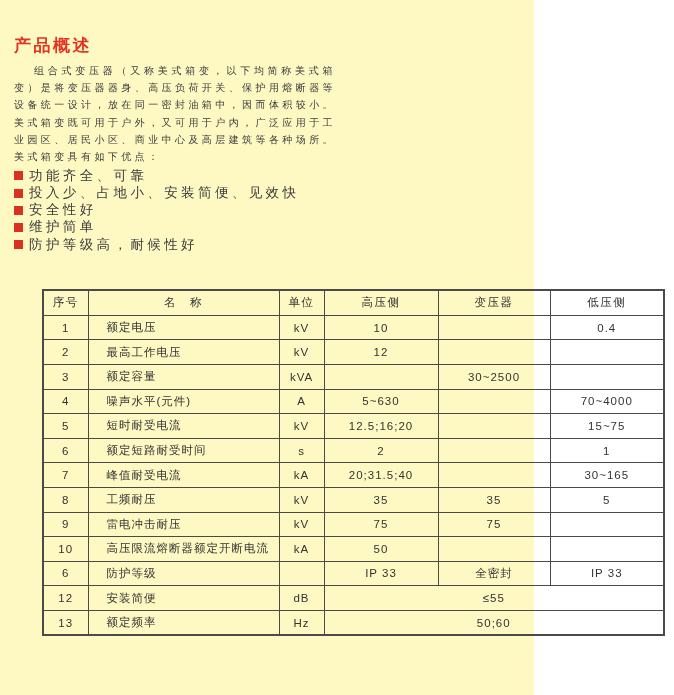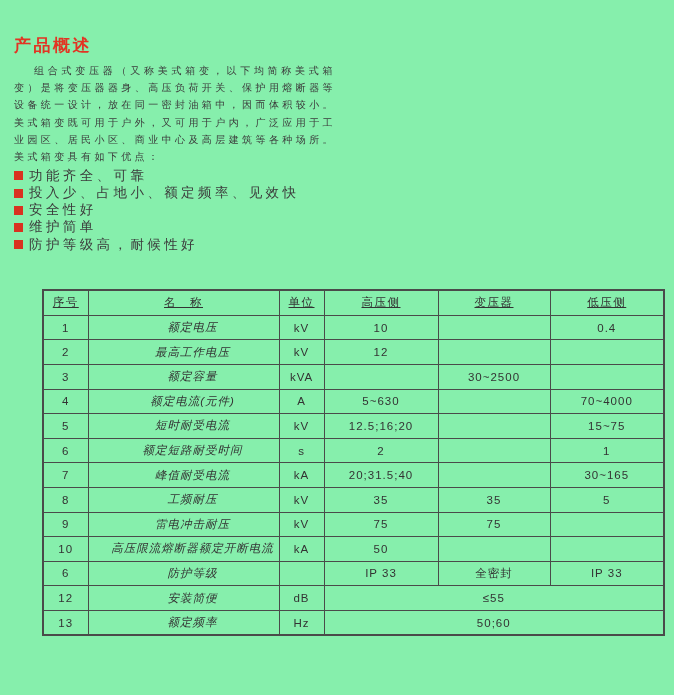--- a/index.html
+++ b/index.html
@@ -9,23 +9,23 @@
   }
   body {
     width: 674px;
     height: 695px;
     font-family: "Liberation Sans", sans-serif;
     color: #3b3b3b;
     overflow: hidden;
   }
   .page {
     position: relative;
-    width: 674px;
+    width: 534px;
     height: 695px;
-    background: #86efac;
+    background: #fef9c3;
   }
   .red-heading {
     margin: 0;
     color: #e23423;
     font-size: 17px;
     font-weight: 700;
     letter-spacing: 2.5px;
     line-height: 20px;
   }
   .overview {
@@ -81,44 +81,42 @@
     vertical-align: middle;
     font-size: 11.5px;
     font-weight: 400;
     color: #333333;
     letter-spacing: 1px;
     overflow: hidden;
     white-space: nowrap;
   }
   .params-table th {
     letter-spacing: 1.5px;
-    text-decoration: underline;
   }
   .params-table td.name-cell {
-    text-align: center;
+    text-align: left;
     padding-left: 18px;
-    font-style: italic;
   }
 </style>
 </head>
 <body>
 
 <div class="page">
 
   <section class="overview">
     <h1 class="red-heading">产品概述</h1>
     <p class="para">组合式变压器（又称美式箱变，以下均简称美式箱变）是将变压器器身、高压负荷开关、保护用熔断器等设备统一设计，放在同一密封油箱中，因而体积较小。美式箱变既可用于户外，又可用于户内，广泛应用于工业园区、居民小区、商业中心及高层建筑等各种场所。美式箱变具有如下优点：</p>
     <ul class="bullets">
       <li class="bullet-item">
         <span class="sq"></span>
         <span>功能齐全、可靠</span>
       </li>
       <li class="bullet-item">
         <span class="sq"></span>
-        <span>投入少、占地小、额定频率、见效快</span>
+        <span>投入少、占地小、安装简便、见效快</span>
       </li>
       <li class="bullet-item">
         <span class="sq"></span>
         <span>安全性好</span>
       </li>
       <li class="bullet-item">
         <span class="sq"></span>
         <span>维护简单</span>
       </li>
       <li class="bullet-item">
@@ -168,21 +166,21 @@
           <tr>
             <td>3</td>
             <td class="name-cell">额定容量</td>
             <td>kVA</td>
             <td></td>
             <td>30~2500</td>
             <td></td>
           </tr>
           <tr>
             <td>4</td>
-            <td class="name-cell">额定电流(元件)</td>
+            <td class="name-cell">噪声水平(元件)</td>
             <td>A</td>
             <td>5~630</td>
             <td></td>
             <td>70~4000</td>
           </tr>
           <tr>
             <td>5</td>
             <td class="name-cell">短时耐受电流</td>
             <td>kV</td>
             <td>12.5;16;20</td>

